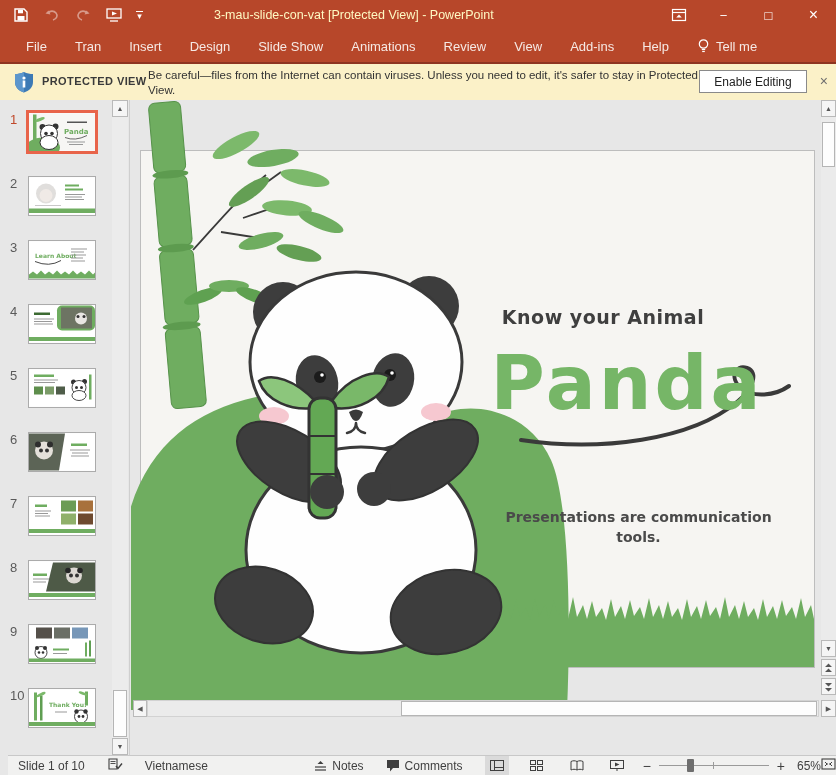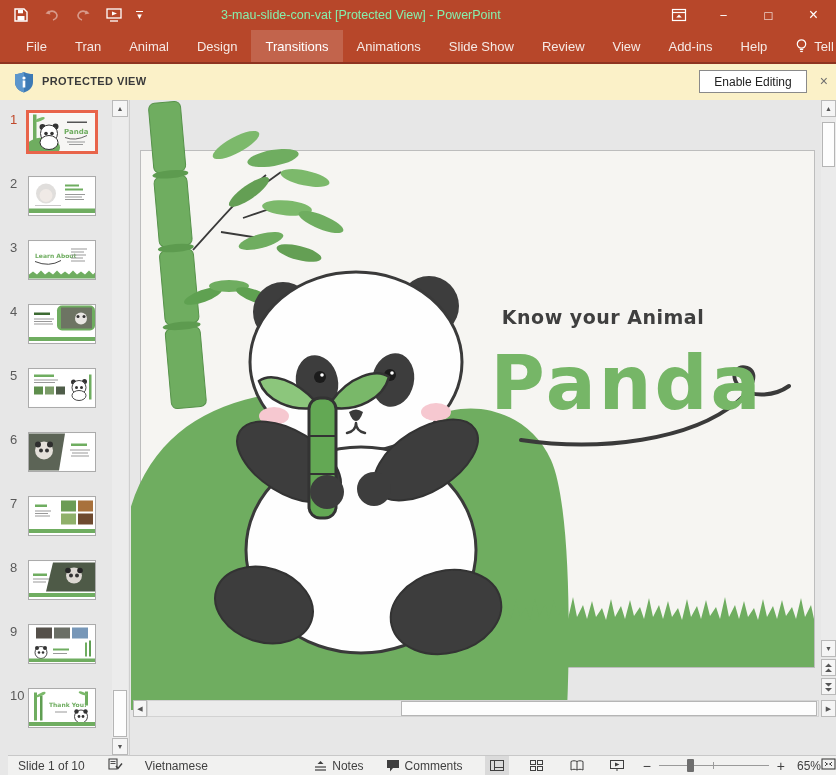--- a/index.html
+++ b/index.html
@@ -6,21 +6,21 @@
   body { font-family:"Liberation Sans", sans-serif; background:#d0d0d0; }
   .window { position:relative; width:836px; height:775px; overflow:hidden; background:#E7E7E7; font-family:"Liberation Sans", sans-serif; }
 
   
   .titlebar { position:absolute; left:0; top:0; width:836px; height:30px; background:#B7472A; color:#fff; }
   .qat { position:absolute; left:12px; top:0; height:30px; display:flex; align-items:center; gap:13px; }
   .qat .ic { display:flex; align-items:center; justify-content:center; width:18px; height:18px; }
   .dim { opacity:.45; }
   .qat-drop { display:flex; flex-direction:column; align-items:center; line-height:6px; font-size:9px; color:#fff; }
   .qat-drop .bar { width:7px; border-top:1.5px solid #fff; margin-bottom:1px; }
-  .tb-title { position:absolute; left:221px; top:0; height:30px; line-height:30px; font-size:12.5px; color:#86efac; white-space:nowrap; }
+  .tb-title { position:absolute; left:214px; top:0; height:30px; line-height:30px; font-size:12.5px; color:#fef9c3; white-space:nowrap; }
   .tb-user { position:absolute; left:552px; top:0; height:30px; display:flex; align-items:center; gap:6px; font-size:12.5px; color:#fff; }
   .tb-controls { position:absolute; right:0; top:0; height:30px; display:flex; }
   .tb-btn { width:45px; height:30px; display:flex; align-items:center; justify-content:center; font-size:13px; color:#fff; cursor:default; }
   .tb-btn.close { font-size:16px; }
 
   
   .tabsrow { position:absolute; left:0; top:30px; width:836px; height:32px; background:#B7472A; display:flex; align-items:stretch; padding-left:12px; }
   .tab { display:flex; align-items:center; padding:0 14px; font-size:13px; color:#F6E9E4; white-space:nowrap; cursor:default; }
   .tab.active { background:rgba(255,255,255,0.16); color:#fff; }
   .tab .bulb { margin-right:6px; display:flex; }
@@ -125,33 +125,30 @@
   </div>
 
   <div class="tabsrow">
     <div class="tab">
         <span>File</span>
       </div>
     <div class="tab">
         <span>Tran</span>
       </div>
     <div class="tab">
-        <span>Animal</span>
+        <span>Insert</span>
       </div>
     <div class="tab">
         <span>Design</span>
       </div>
-    <div class="tab active">
-        <span>Transitions</span>
+    <div class="tab">
+        <span>Slide Show</span>
       </div>
     <div class="tab">
         <span>Animations</span>
-      </div>
-    <div class="tab">
-        <span>Slide Show</span>
       </div>
     <div class="tab">
         <span>Review</span>
       </div>
     <div class="tab">
         <span>View</span>
       </div>
     <div class="tab">
         <span>Add-ins</span>
       </div>
@@ -175,20 +172,21 @@
   <div class="banner">
     <span class="shield">
       <svg width="20" height="22" viewBox="0 0 20 22">
           <path d="M10,1 C13,2.5 16,3 19,3 V11 C19,16.5 15,20 10,21.5 C5,20 1,16.5 1,11 V3 C4,3 7,2.5 10,1 Z" fill="#3D7AB5"></path>
           <path d="M10,1 C7,2.5 4,3 1,3 V11 C1,16.5 5,20 10,21.5 Z" fill="#5C96CC"></path>
           <circle cx="10" cy="7" r="1.6" fill="#fff"></circle>
           <rect x="8.7" y="9.5" width="2.6" height="7" fill="#fff"></rect>
         </svg>
     </span>
     <span class="pv-label">PROTECTED VIEW</span>
+    <span class="msg">Be careful—files from the Internet can contain viruses. Unless you need to edit, it's safer to stay in Protected View.</span>
     <span class="enable-btn">
         <span>Enable Editing</span>
       </span>
     <span class="bn-close">×</span>
   </div>
 
   <div class="main">
     <div class="panel-divider"></div>
 
     <div class="thumb-item" style="top:10px;">
@@ -458,20 +456,21 @@
           <line x1="179" y1="374" x2="204" y2="374" stroke="#333" stroke-width="2"></line>
           <circle cx="196" cy="392" r="17" fill="#3D3D3D"></circle>
           <circle cx="243" cy="389" r="17" fill="#3D3D3D"></circle>
         </g>
 
         <path d="M390,340 C470,352 560,340 606,302 C622,289 628,272 616,268 C604,264 598,278 610,288 C622,298 644,296 658,286" stroke="#3A3A3A" stroke-width="4" fill="none" stroke-linecap="round"></path>
       </svg>
 
       <div class="slide-kicker">Know your Animal</div>
       <div class="slide-title">Panda</div>
+      <div class="slide-body">Presentations are communication tools.</div>
 
       <div class="scroll-btn" style="left:690px; top:0; width:15px; height:17px;">▲</div>
       <div style="position:absolute; left:690px; top:17px; width:15px; height:523px; background:#EBEBEB;"></div>
       <div class="scroll-thumb" style="left:691px; top:22px; width:13px; height:45px;"></div>
       <div class="scroll-btn" style="left:690px; top:540px; width:15px; height:17px;">▼</div>
       <div class="scroll-btn" style="left:690px; top:559px; width:15px; height:17px;">
         <svg width="9" height="10" viewBox="0 0 9 10">
             <path d="M1,4 L4.5,0.5 L8,4 Z M1,9 L4.5,5.5 L8,9 Z" fill="#555"></path>
           </svg>
       </div>

